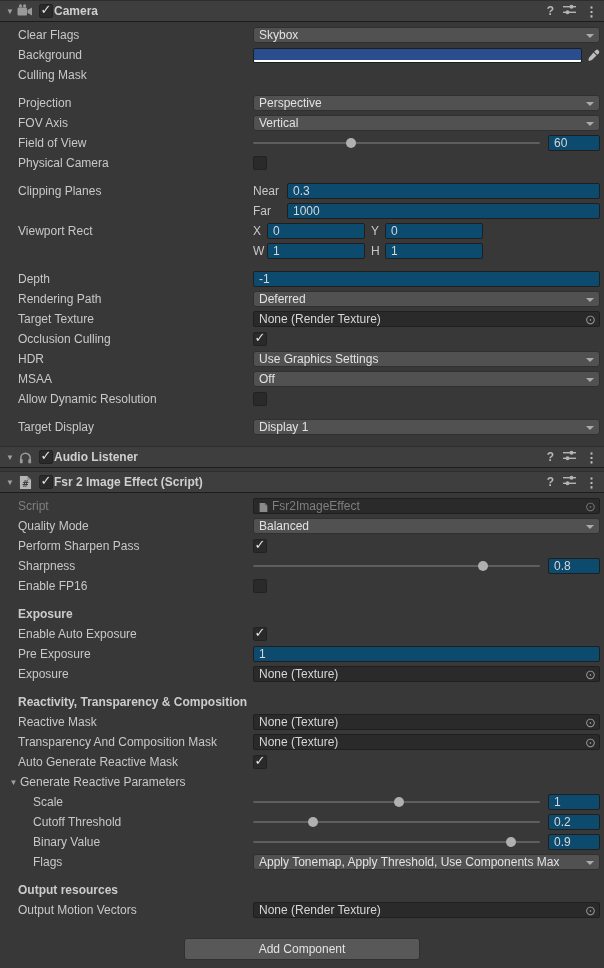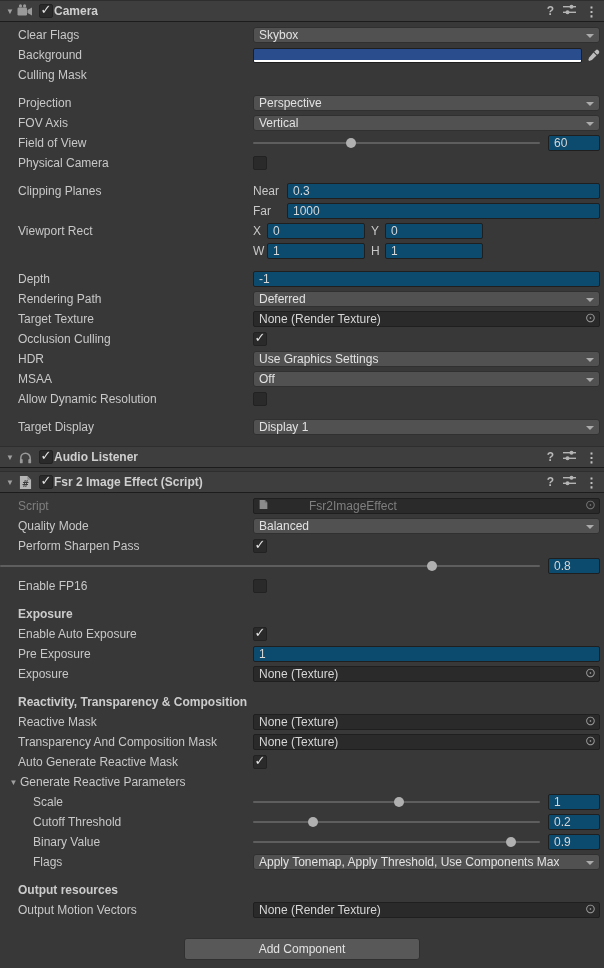--- a/index.html
+++ b/index.html
@@ -62,22 +62,22 @@
   }
   .textfield {
     flex:1; height:16px; background:#0c4a6e;
     border:1px solid #1F1F1F; border-radius:2px;
     display:flex; align-items:center; padding:0 5px;
     color:#D6D6D6; min-width:0; white-space:nowrap; overflow:hidden;
   }
   .objfield {
     flex:1; height:16px; background:#2A2A2A;
     border:1px solid #1F1F1F; border-radius:2px;
-    display:flex; align-items:flex-start; padding:0 3px 0 5px;
-    color:#D6D6D6; min-width:0;gap:37px;
+    display:flex; align-items:flex-end; padding:0 3px 0 5px;
+    color:#D6D6D6; min-width:0;
   }
   .objfield .obj-text { flex:1; white-space:nowrap; overflow:hidden; }
   .picker { color:#9B9B9B; font-size:13px; line-height:12px; flex-shrink:0; cursor:default; }
   .dim-text { color:#7F7F7F !important; }
   
   .swatch {
     flex:1; height:15px; border:1px solid #1F1F1F; border-radius:2px;
     position:relative; overflow:hidden;
   }
   .swatch .alpha-bar { position:absolute; left:0; right:0; bottom:0; height:2px; background:#FFFFFF; }
@@ -405,20 +405,21 @@
     <div class="row">
       <div class="label">Perform Sharpen Pass</div>
       <div class="field">
           <span class="checkbox" style="margin-left:0">
             <span class="check">✓</span>
           </span>
         </div>
     </div>
 
     <div class="row">
+      <div class="label">Sharpness</div>
       <div class="field">
         <div class="slider-wrap">
           <div class="slider-track"></div>
           <div class="slider-thumb" style="left: 80%;"></div>
         </div>
         <div class="textfield slider-value">0.8</div>
       </div>
     </div>
 
     <div class="row">

